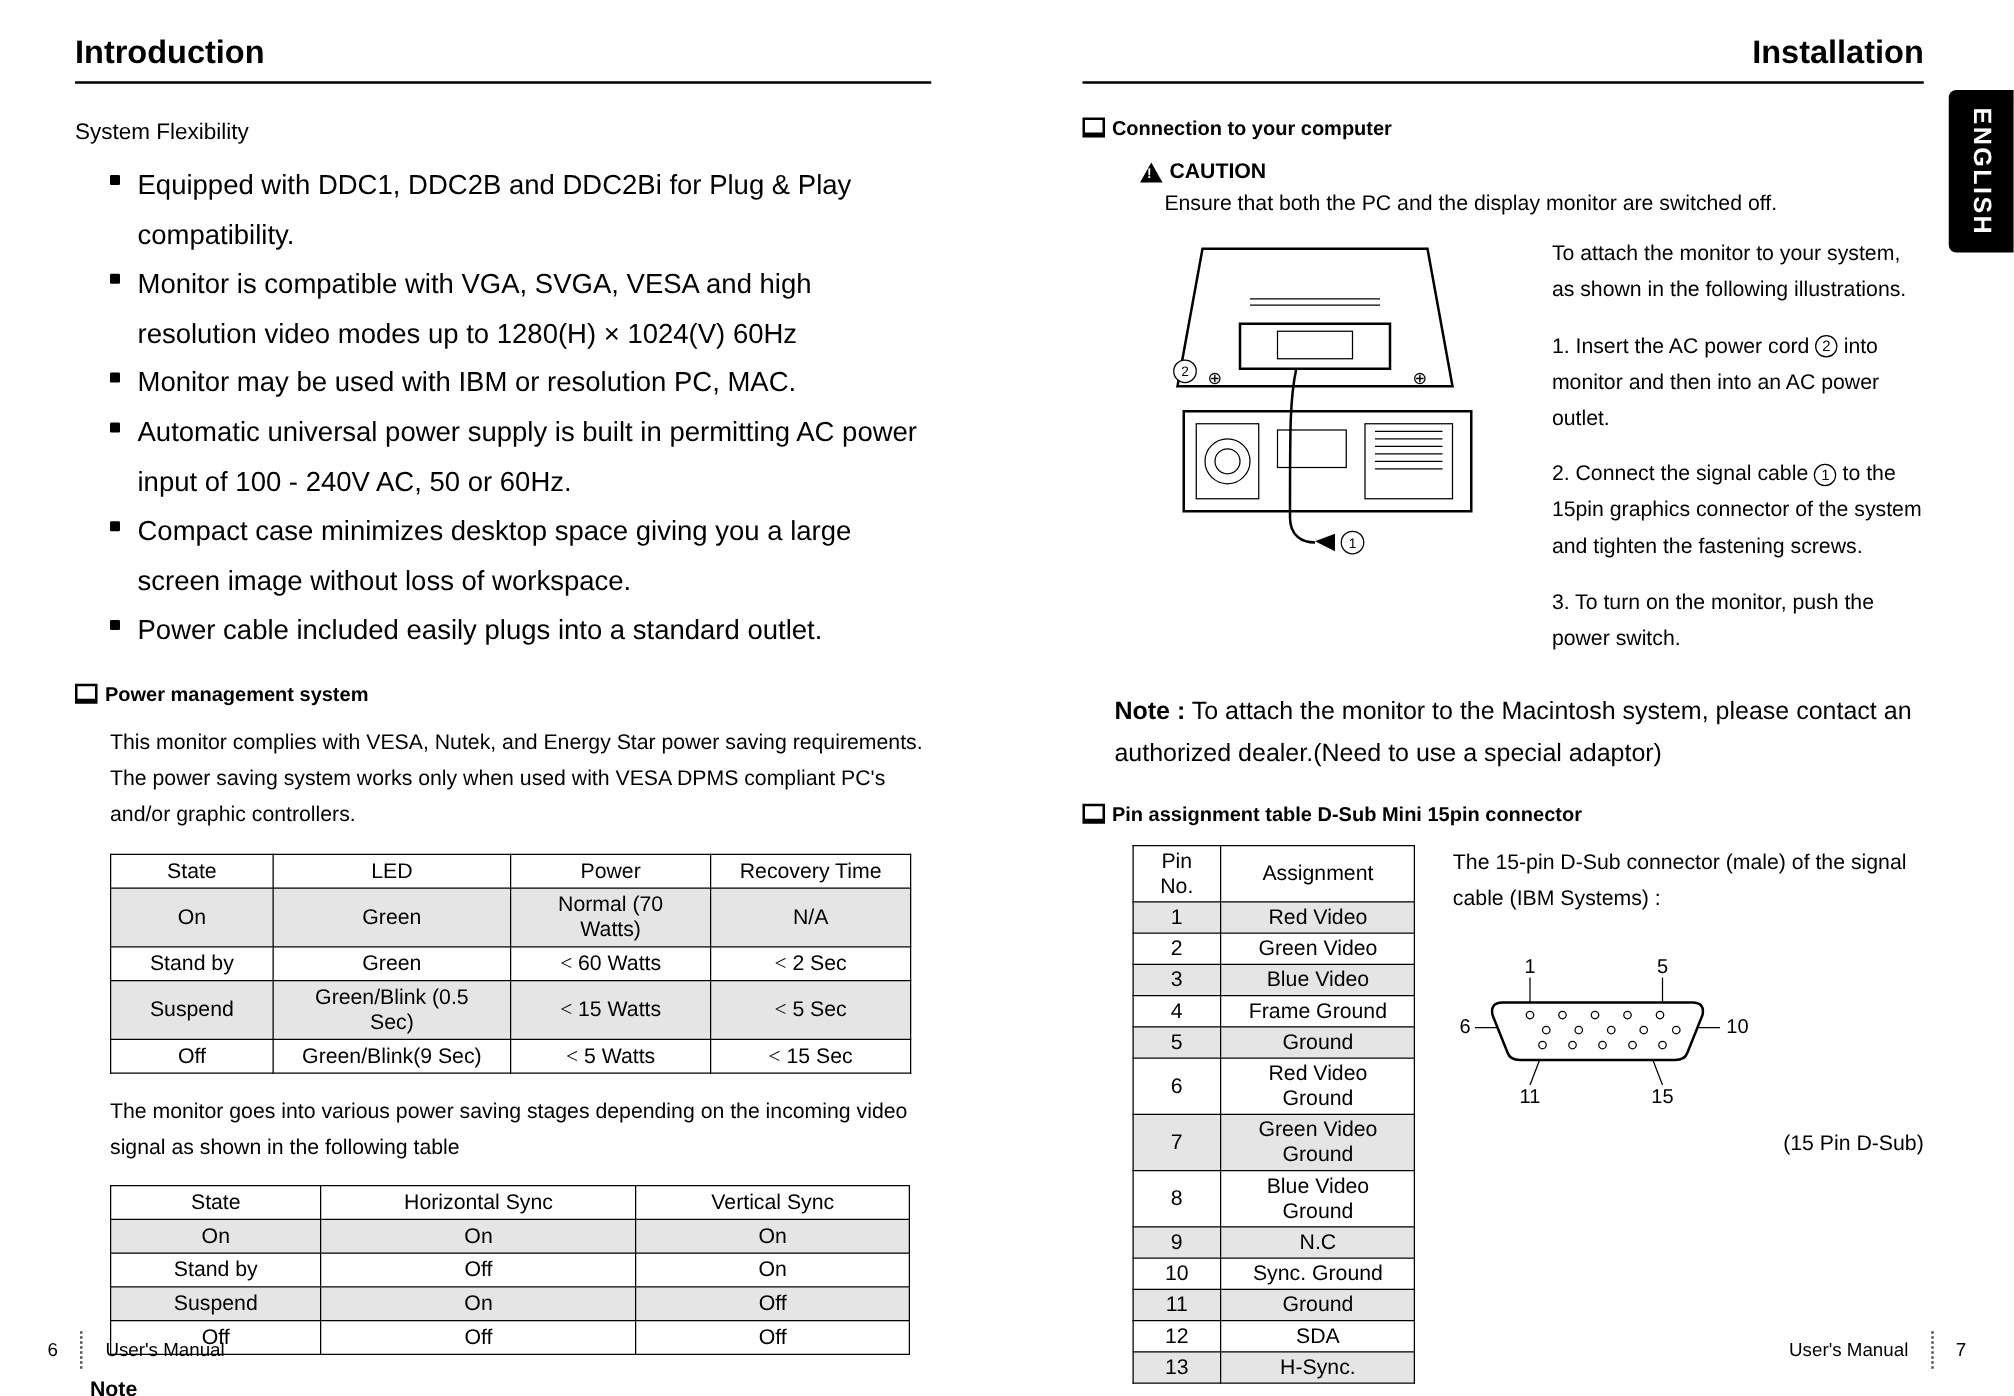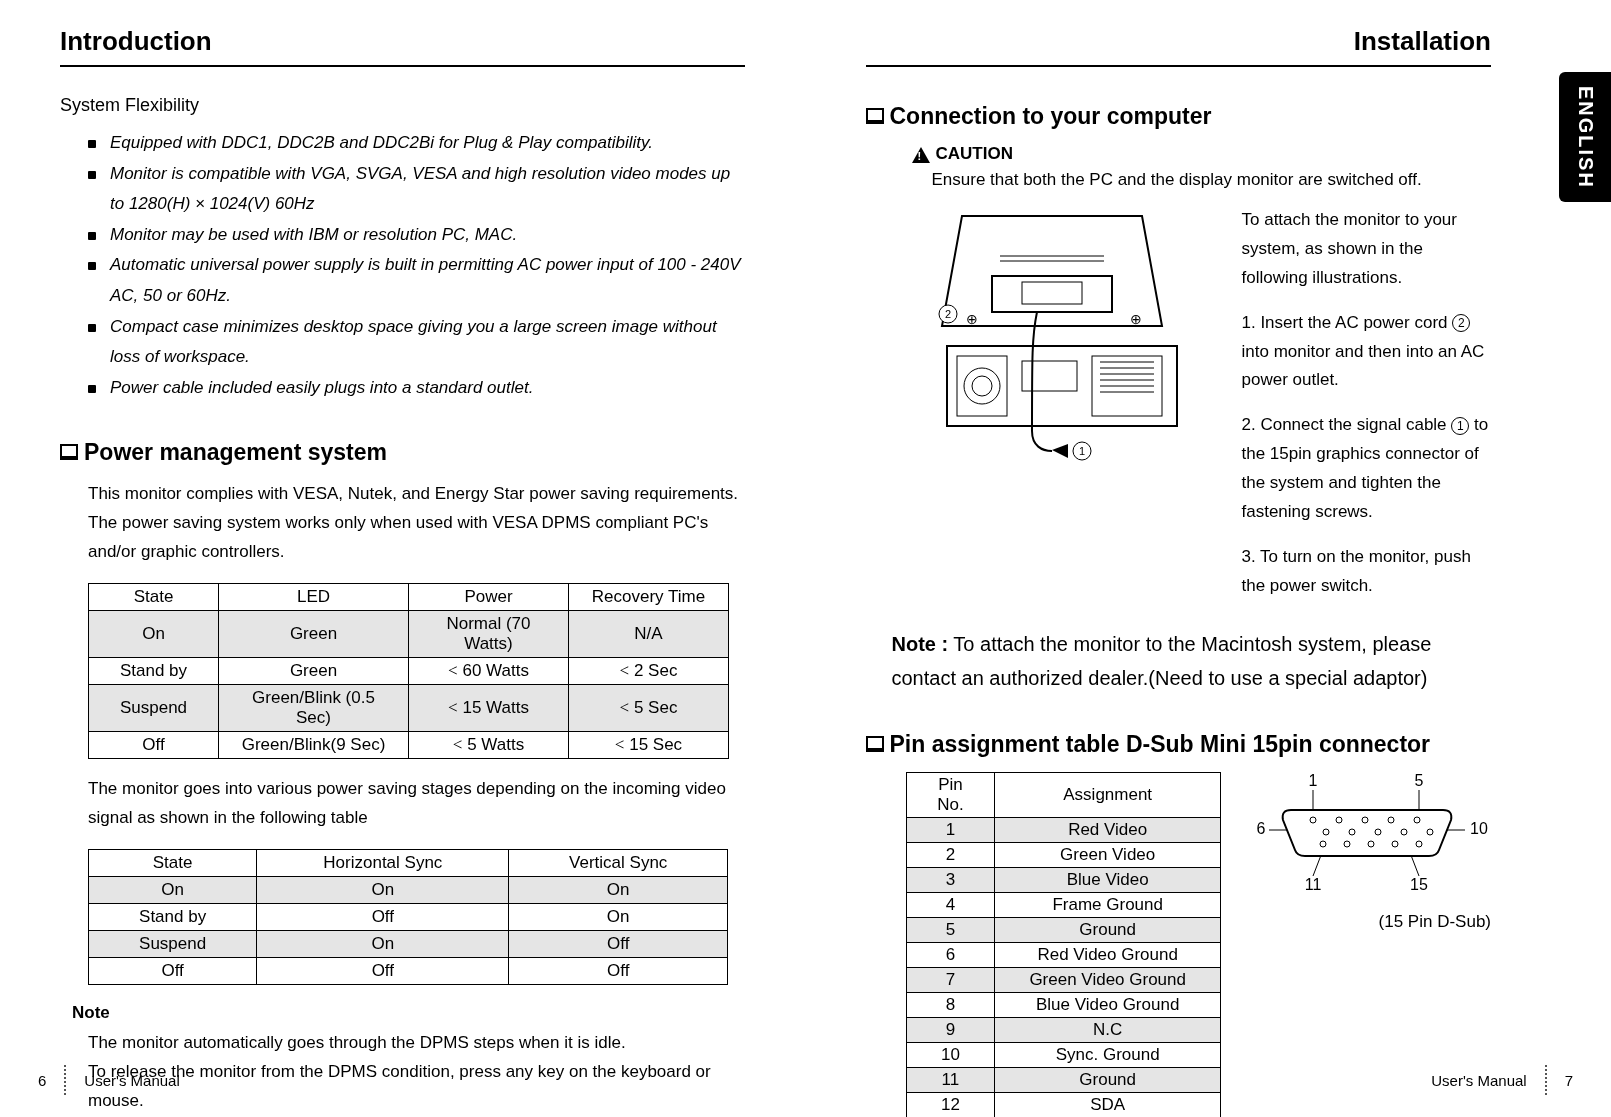--- a/index.html
+++ b/index.html
@@ -16,21 +16,21 @@
     width: 100%;
     height: 100%;
   }
   .page {
     position: relative;
     width: 50%;
     height: 100%;
     padding: 26px 60px 20px 60px;
   }
   .page.left { border-right: 1px solid rgba(0,0,0,0); }
-  .page.right { padding-right: 120px; }
+  .page.right { padding-right: 72px; }
   .page-title {
     font-size: 26px;
     font-weight: bold;
     padding-bottom: 8px;
     border-bottom: 2px solid #000;
     margin-bottom: 28px;
   }
   .page.right .page-title { text-align: right; }
   .subheading {
     font-size: 18px;
@@ -38,37 +38,36 @@
   }
   ul.flex-list {
     list-style: none;
     padding: 0 0 0 28px;
     margin-bottom: 20px;
   }
   ul.flex-list li {
     position: relative;
     padding-left: 22px;
     line-height: 1.8;
-    font-size: 17px;
-    font-style: italic;
+    font-size: 22px;
   }
   ul.flex-list li::before {
     content: "";
     position: absolute;
     left: 0;
     top: 12px;
     width: 8px;
     height: 8px;
     background: #000;
     border-radius: 1px;
   }
   .section-title {
-    font-size: 23px;
+    font-size: 16px;
     font-weight: bold;
-    margin: 36px 0 14px 0;
+    margin: 24px 0 14px 0;
   }
   .screen-icon {
     display: inline-block;
     width: 18px;
     height: 16px;
     border: 2px solid #000;
     border-bottom: 4px solid #000;
     vertical-align: middle;
     margin-right: 6px;
     position: relative;
@@ -454,20 +453,21 @@
             </tr>
         <tr class="alt">
               <td>13</td>
               <td>H-Sync.</td>
             </tr>
 
       </tbody>
         </table>
 
       <div>
+        <div class="dsub-caption">The 15-pin D-Sub connector (male) of the signal cable (IBM Systems) :</div>
         <div class="dsub-fig">
           <svg viewBox="0 0 240 130">
 
             <text x="62" y="14" font-size="16" text-anchor="middle">1</text>
             <text x="168" y="14" font-size="16" text-anchor="middle">5</text>
             <text x="10" y="62" font-size="16" text-anchor="middle">6</text>
             <text x="228" y="62" font-size="16" text-anchor="middle">10</text>
             <text x="62" y="118" font-size="16" text-anchor="middle">11</text>
             <text x="168" y="118" font-size="16" text-anchor="middle">15</text>
 

